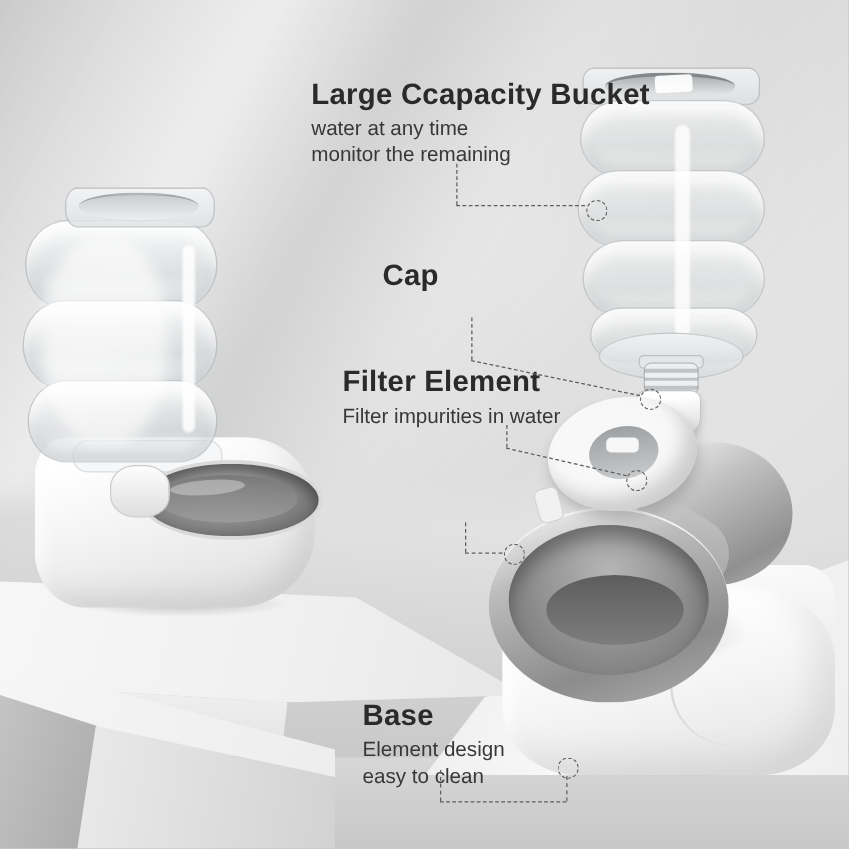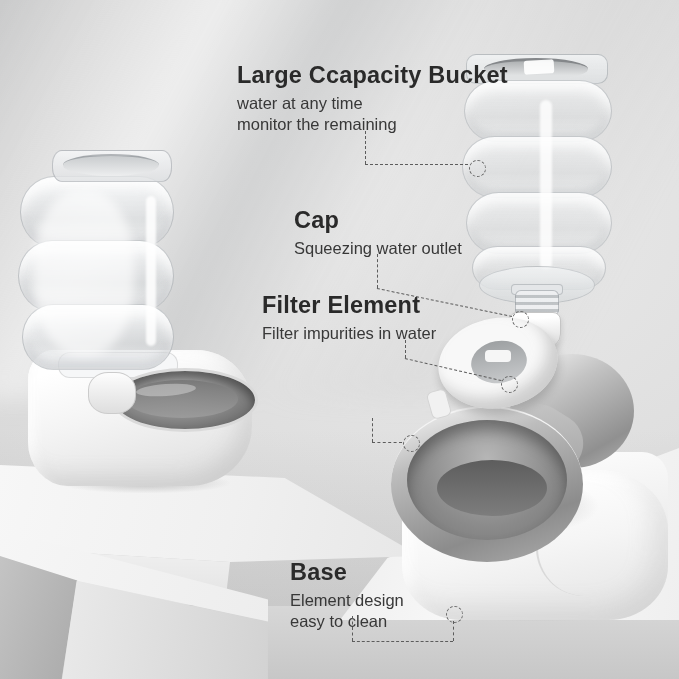--- a/index.html
+++ b/index.html
@@ -141,28 +141,28 @@
     background:linear-gradient(170deg,#fcfcfc,#ebebeb);}
   .rb-body{left:402px;top:470px;width:266px;height:150px;
     border-radius:46px 70px 60px 60px / 42px 60px 54px 54px;
     background:linear-gradient(168deg,#ffffff 18%,#f5f5f5 52%,#e5e5e5 90%);
     box-shadow:inset -16px -12px 24px rgba(158,158,158,.22), inset 8px 10px 14px rgba(255,255,255,.95);}
   .rb-seat{left:430px;top:468px;width:196px;height:76px;border-radius:50%;
     background:radial-gradient(50% 50% at 50% 50%, rgba(140,140,140,.38), rgba(140,140,140,0) 72%);}
   .rb-curve{left:536px;top:486px;width:64px;height:110px;border-radius:0 0 0 48px;
     border-left:2px solid rgba(196,196,196,.55);}
   
-  .ann{z-index:20;color:#262626;}
+  .ann{z-index:20;color:#262626;margin-left:12px;}
   .ann .t{font-size:23.5px;font-weight:700;letter-spacing:.2px;line-height:27px;margin-bottom:4px;color:#2a2a2a;}
   .ann .d{font-size:16.5px;line-height:21px;color:#383838;}
   .ann-bucket{left:237px;top:62px;}
   .ann-cap{left:294px;top:207px;}
   .ann-filter{left:262px;top:292px;}
   .ann-steel{left:271px;top:377px;}
-  .ann-base{left:290px;top:559px;}
+  .ann-base{left:278px;top:559px;}
   .lead{z-index:21;}
   .lv{border-left:1.5px dashed #5c5c5c;width:0;}
   .lh{border-top:1.5px dashed #5c5c5c;height:0;}
   .ld{border-top:1.5px dashed #5c5c5c;height:0;transform-origin:left top;}
   .circ{width:15px;height:15px;border:1.6px dashed #676767;border-radius:50%;z-index:21;background:transparent;}
 </style>
 </head>
 <body>
 
 <div class="stage">
@@ -230,21 +230,20 @@
     <div class="abs r-cap-slot"></div>
   </div>
 
   <div class="abs ann ann-bucket">
     <div class="t">Large Ccapacity Bucket</div>
     <div class="d">water at any time</div>
     <div class="d">monitor the remaining</div>
   </div>
   <div class="abs ann ann-cap">
     <div class="t">Cap</div>
-    <div class="d">Squeezing water outlet</div>
   </div>
   <div class="abs ann ann-filter">
     <div class="t">Filter Element</div>
     <div class="d">Filter impurities in water</div>
   </div>
   <div class="abs ann ann-steel">
   </div>
   <div class="abs ann ann-base">
     <div class="t">Base</div>
     <div class="d">Element design</div>

